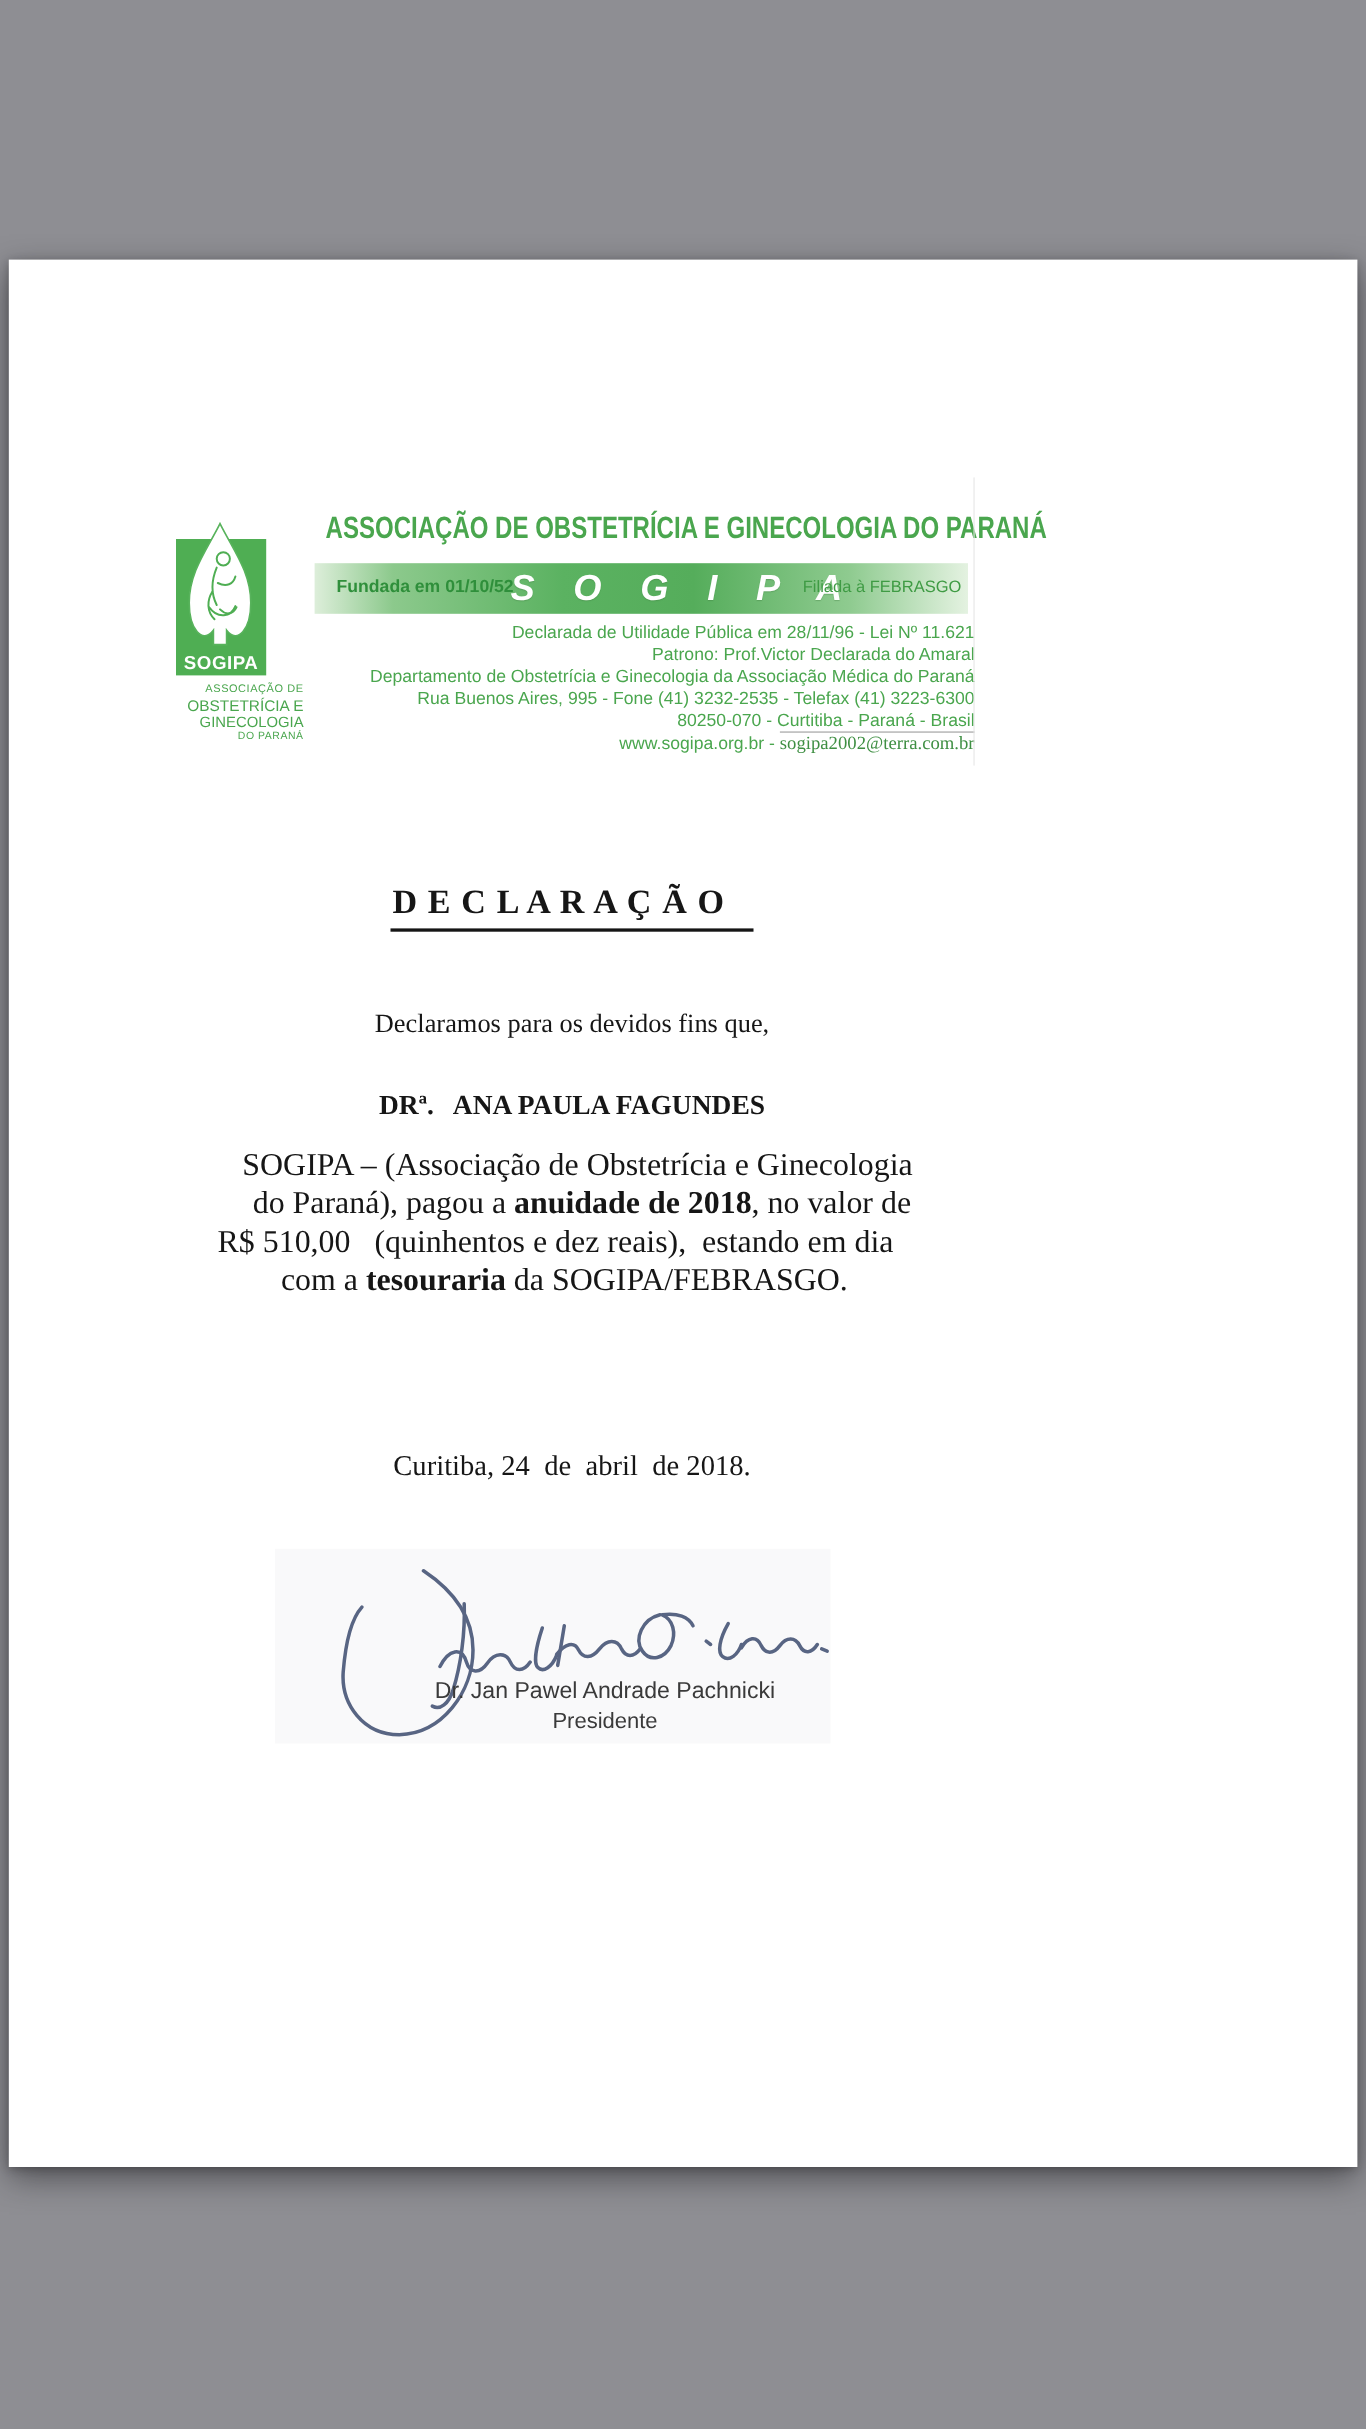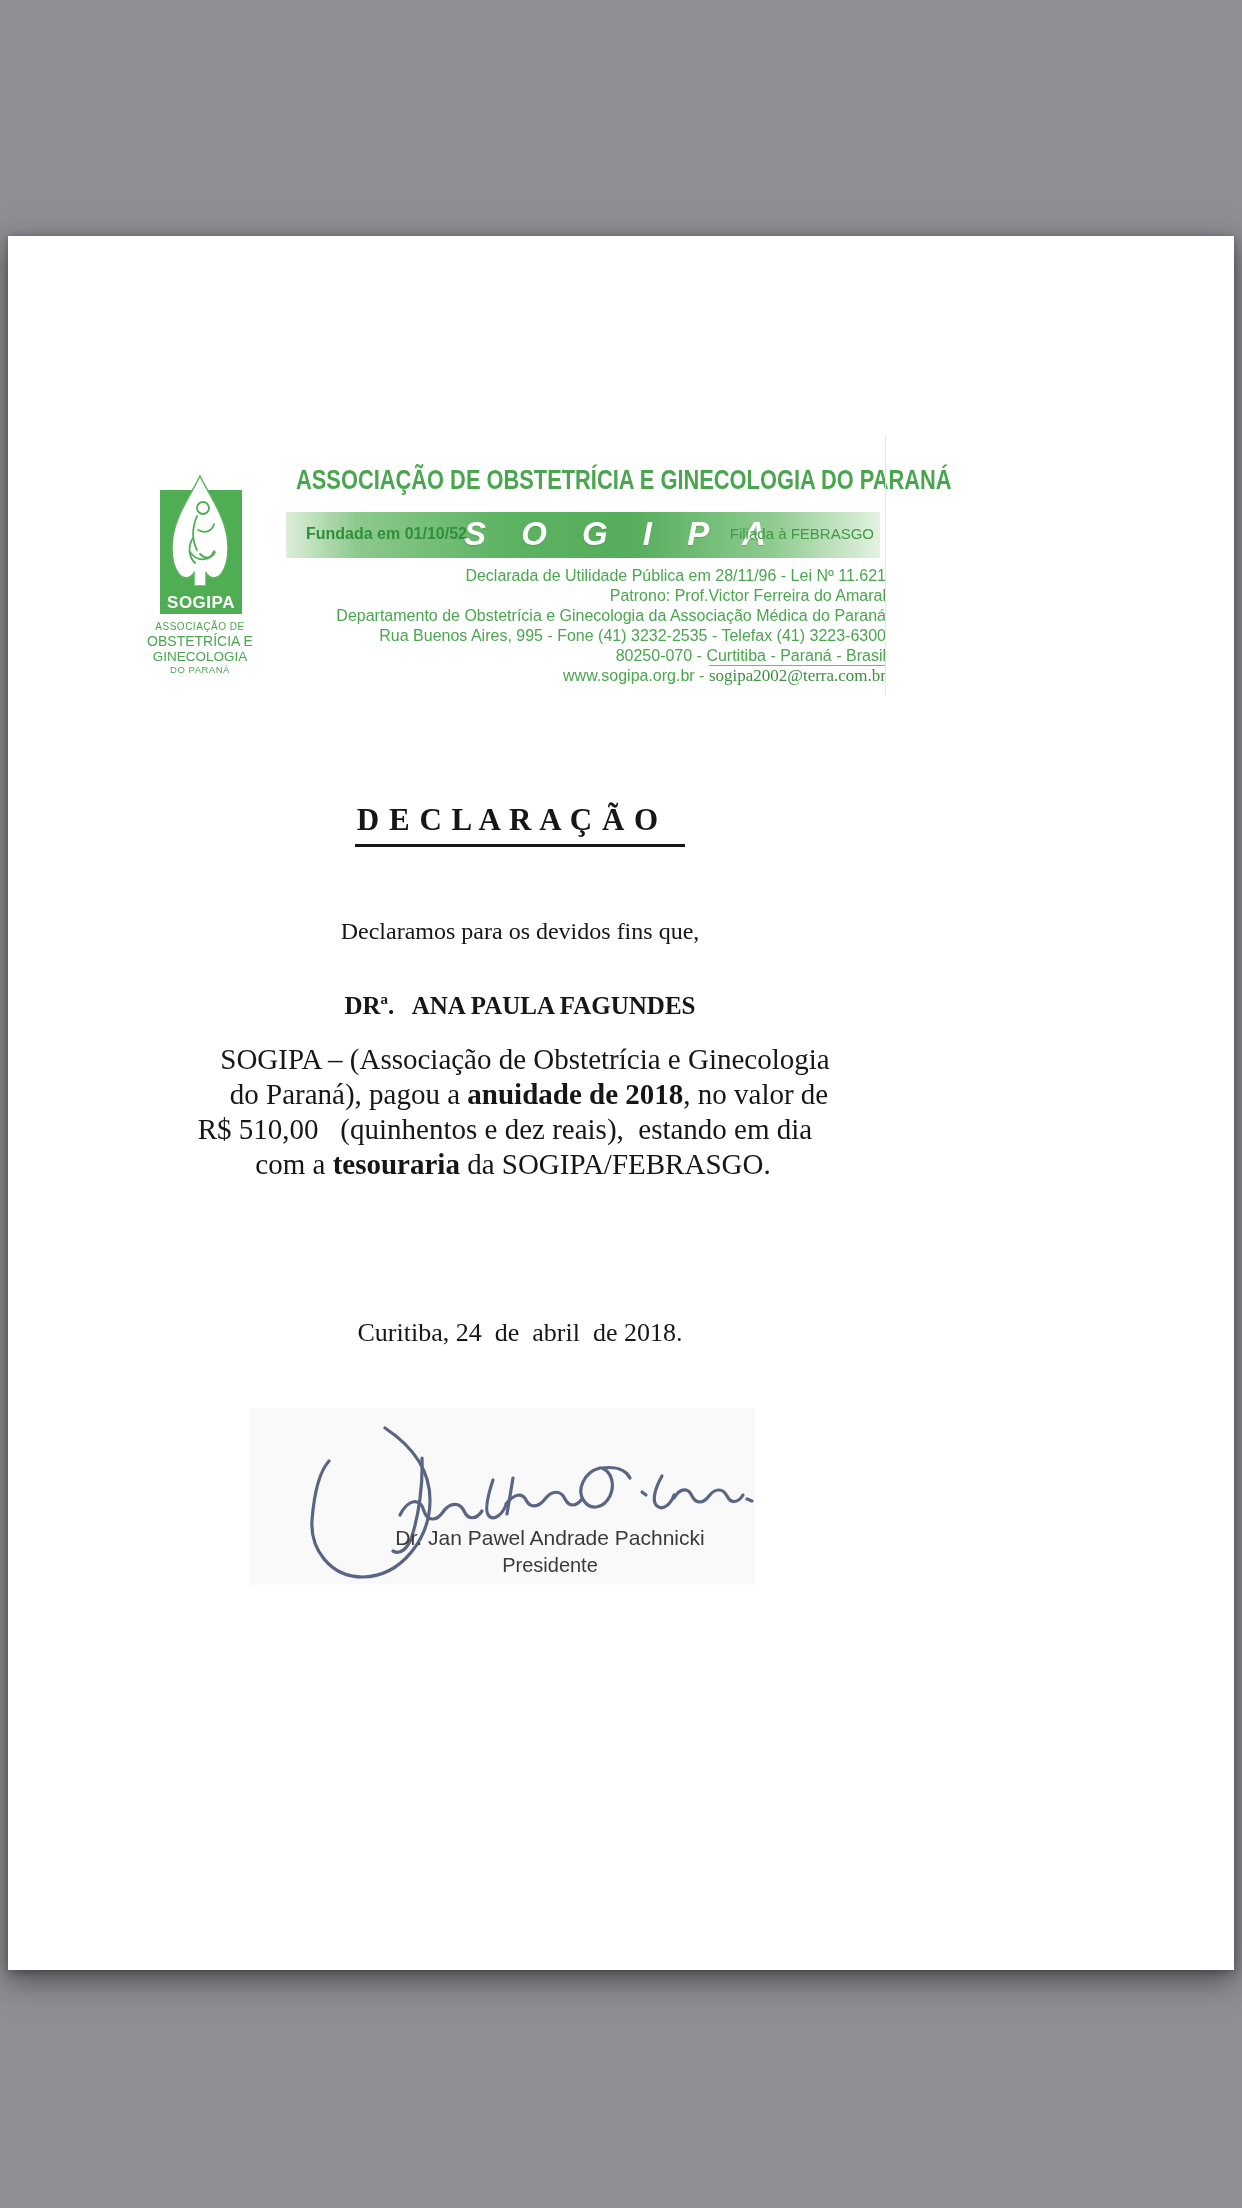--- a/index.html
+++ b/index.html
@@ -48,21 +48,21 @@
     font-family:"Liberation Serif","DejaVu Serif",serif;
     color:#3f8f43;font-size:17px;border-top:1px solid #9c9c9c;padding-top:0px;
   }
   .lh-vline{
     position:absolute;left:877px;top:198px;height:262px;width:0px;
     border-left:1px solid #e6e6e6;
   }
   
   .logo-svg{position:absolute;left:144px;top:238px;}
   .logo-caption{
-    position:absolute;left:116px;top:385px;width:152px;text-align:center;
+    position:absolute;left:116px;top:385px;width:152px;text-align:right;
     font-family:"Liberation Sans","DejaVu Sans",sans-serif;color:#4aa64e;
   }
   .logo-caption .c1{font-size:10px;line-height:12px;letter-spacing:.5px;}
   .logo-caption .c2{font-size:14px;line-height:16px;}
   .logo-caption .c3{font-size:13.5px;line-height:15px;}
   .logo-caption .c4{font-size:9.5px;line-height:12px;letter-spacing:.5px;}
   
   .center-col{position:absolute;left:0;width:1024px;text-align:center;color:#161616;}
   .doc-title{top:566px;}
   .doc-title span{
@@ -100,21 +100,21 @@
     <div class="lh-headline">ASSOCIAÇÃO DE OBSTETRÍCIA E GINECOLOGIA DO PARANÁ</div>
 
     <div class="lh-band">
       <span class="founded">Fundada em 01/10/52</span>
       <span class="acronym">S O G I P A</span>
       <span class="affiliation">Filiada à FEBRASGO</span>
     </div>
 
     <div class="lh-lines">
       <div>Declarada de Utilidade Pública em 28/11/96 - Lei Nº 11.621</div>
-      <div>Patrono: Prof.Victor Ferreira do Amaral</div>
+      <div>Patrono: Prof.Victor Declarada do Amaral</div>
       <div>Departamento de Obstetrícia e Ginecologia da Associação Médica do Paraná</div>
       <div>Rua Buenos Aires, 995 - Fone (41) 3232-2535 - Telefax (41) 3223-6300</div>
       <div>80250-070 - Curtitiba - Paraná - Brasil</div>
       <div>
         <span>www.sogipa.org.br - </span><span class="email">sogipa2002@terra.com.br</span>
       </div>
     </div>
 
     <div class="lh-vline"></div>
 

